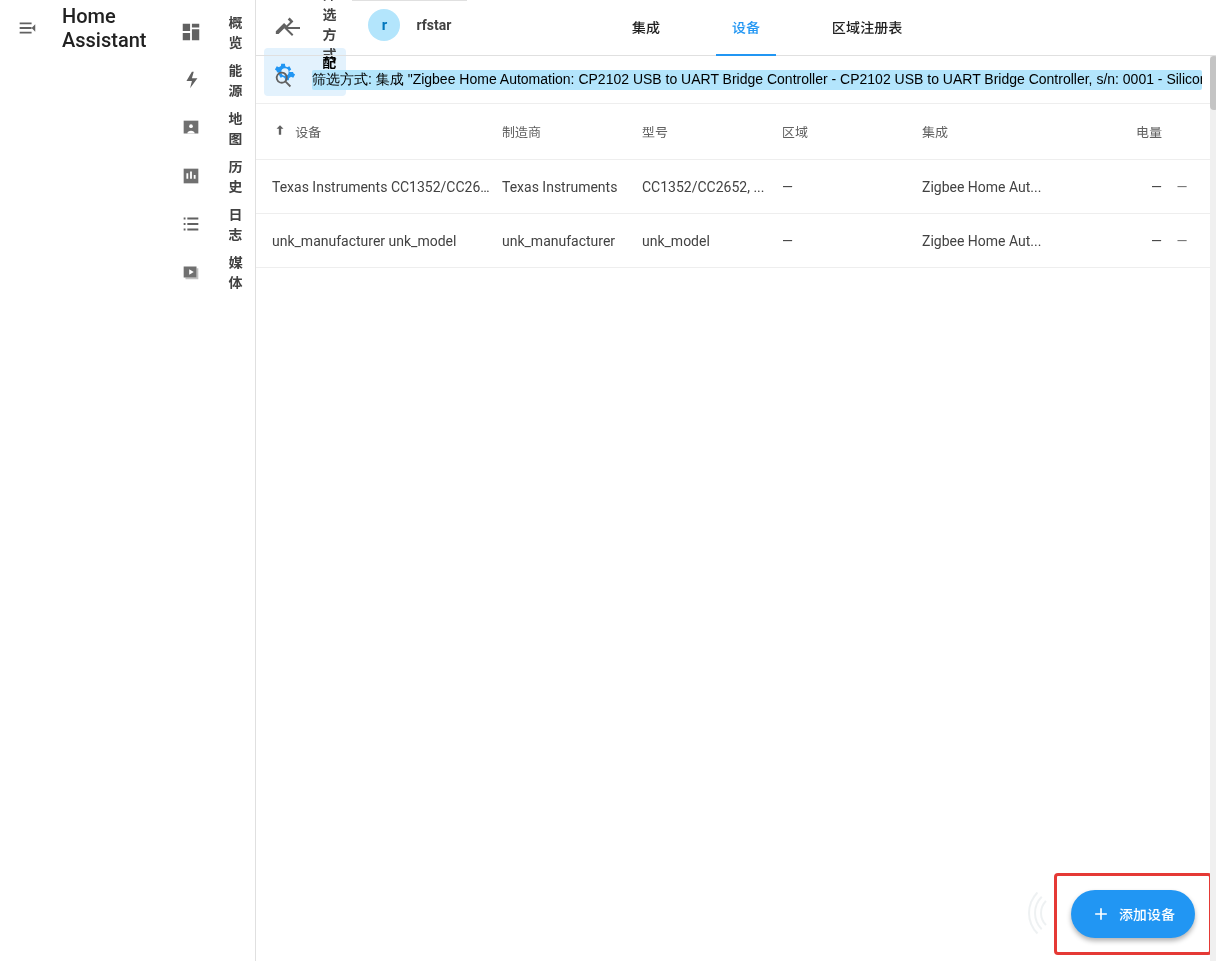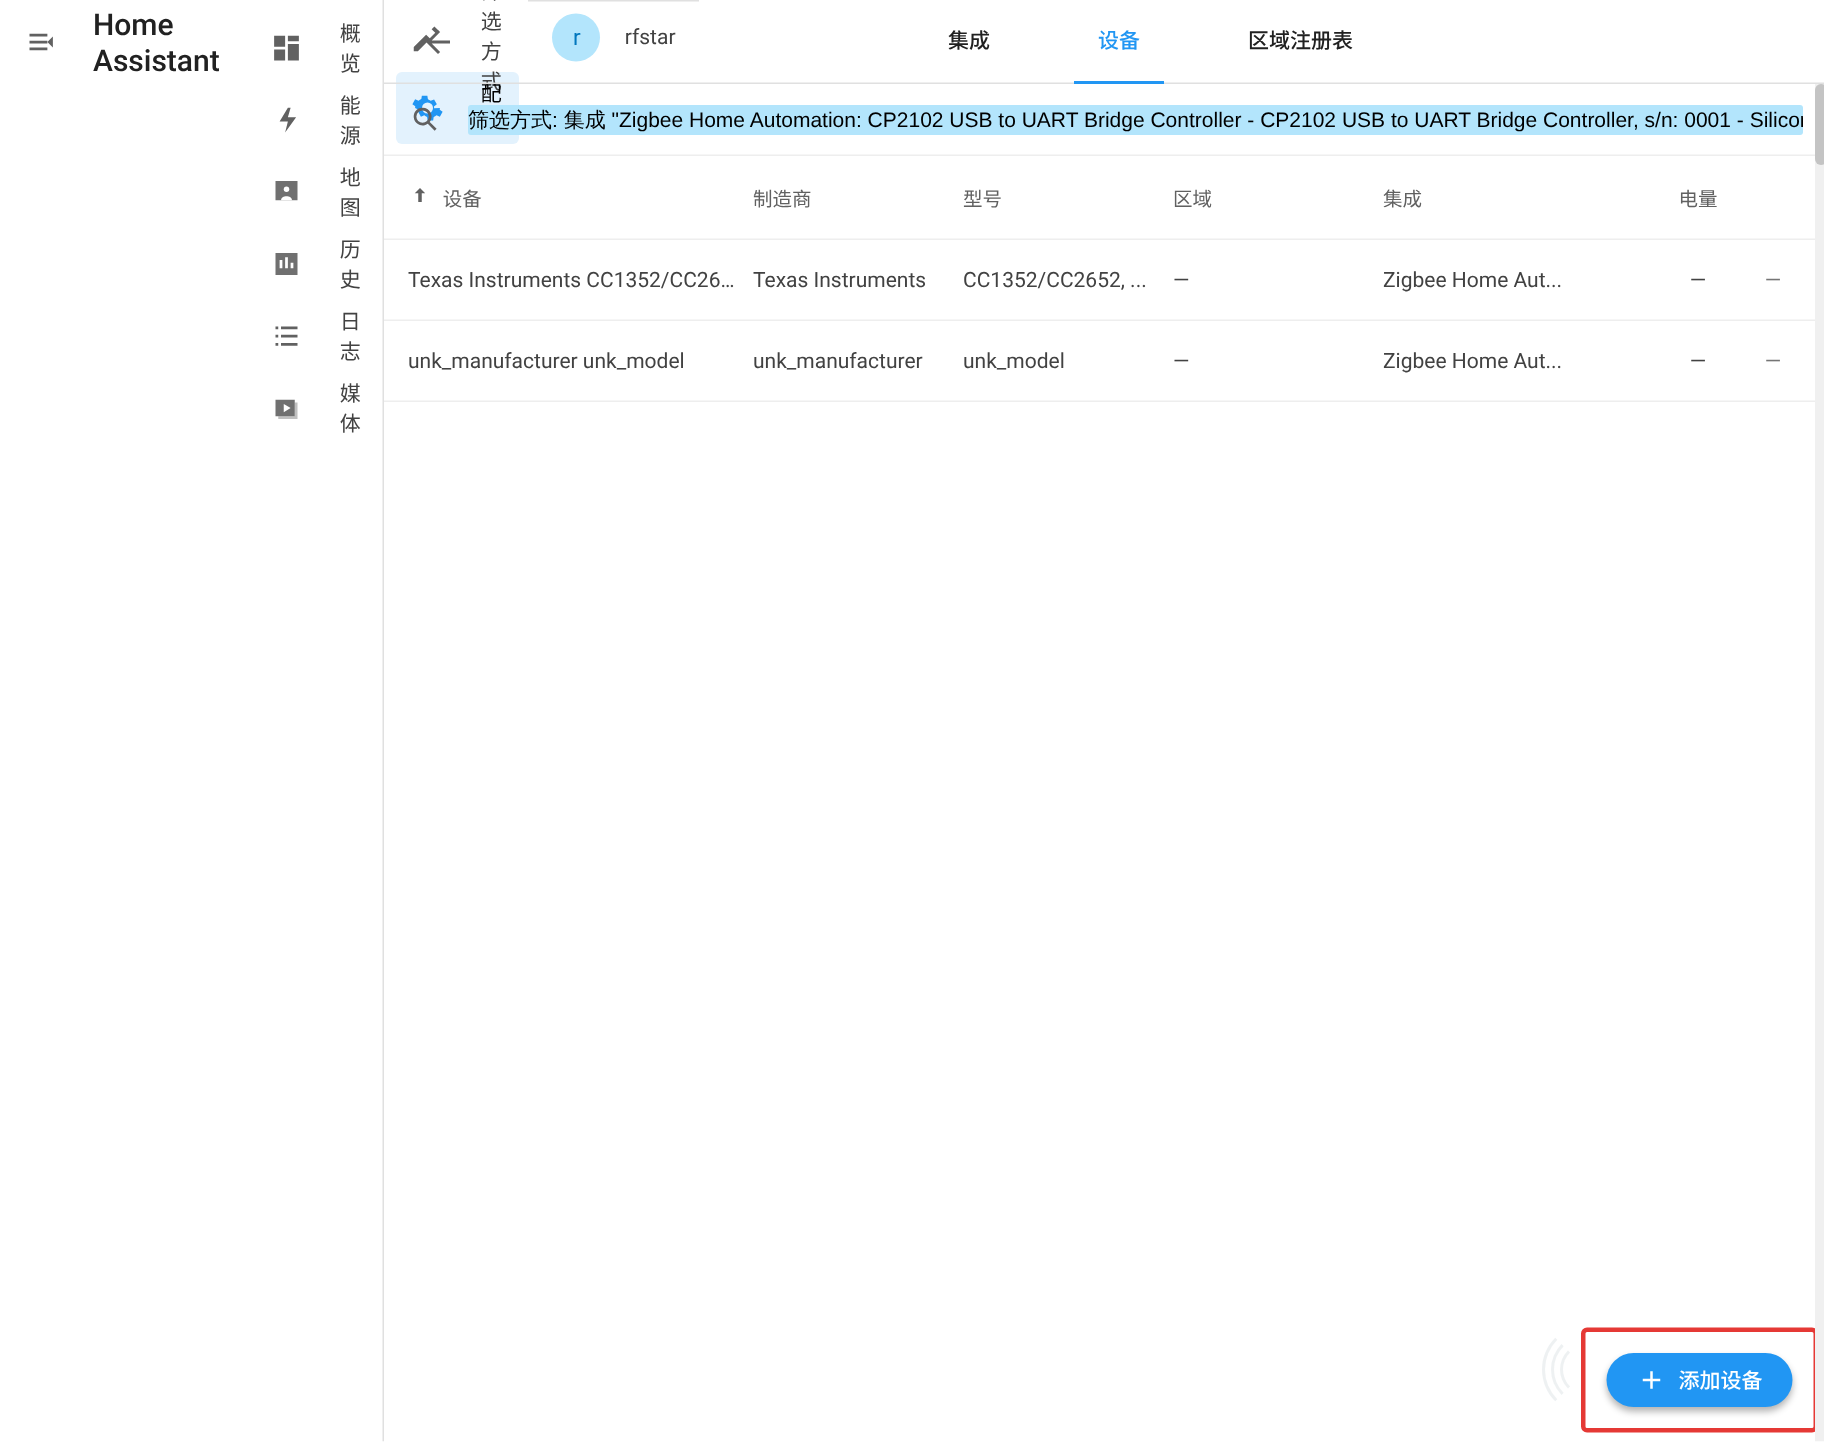--- a/index.html
+++ b/index.html
@@ -5,21 +5,21 @@
   * { box-sizing: border-box; margin: 0; padding: 0; }
   html, body { width: 1216px; height: 961px; font-family: Roboto, "Helvetica Neue", Arial, "Noto Sans SC", sans-serif; color: #212121; background: #fff; overflow: hidden; }
   body { display: flex; }
 
   
   .sidebar { width: 256px; height: 961px; display: flex; flex-direction: row; border-right: 1px solid #e0e0e0; background: #fff; }
   .sidebar-header { height: 56px; display: flex; align-items: center; padding: 0 16px; }
   .collapse-btn { width: 24px; height: 24px; color: #616161; display:flex; align-items:center; justify-content:center; margin-right: 24px; cursor: pointer; }
   .app-title { font-size: 20px; font-weight: 500; }
   .nav { flex: 1; padding-top: 8px; }
-  .nav-item { display: flex; align-items: center; height: 48px; padding: 0 16px; color: #424242; font-size: 14px; font-weight: 400; cursor: pointer; }
+  .nav-item { display: flex; align-items: center; height: 48px; padding: 0 16px; color: #424242; font-size: 14px; font-weight: 700; cursor: pointer; text-align: right; }
   .nav-item.active { background: #e3f2fd; color: #000000; border-radius: 4px; margin: 0 6px; padding: 0 10px; }
   .nav-icon { width: 24px; height: 24px; margin-right: 24px; display:flex; align-items:center; justify-content:center; color: #616161; }
   .nav-item.active .nav-icon { color: #2196f3; }
   .sidebar-bottom { border-top: 1px solid #e0e0e0; }
   .avatar { width: 32px; height: 32px; border-radius: 50%; background: #b3e5fc; color: #0277bd; display:flex; align-items:center; justify-content:center; font-size: 15px; margin-right: 16px; }
 
   
   .main { flex: 1; height: 961px; display: flex; flex-direction: column; position: relative; }
   .toolbar { height: 56px; display: flex; align-items: center; border-bottom: 1px solid #e0e0e0; }
   .back-btn { width: 48px; height: 48px; display:flex; align-items:center; justify-content:center; color:#616161; margin-left: 12px; cursor:pointer; }
@@ -35,26 +35,26 @@
 
   .table { flex: 1; overflow: auto; }
   .t-row { display: flex; align-items: center; height: 54px; padding: 0 16px; border-bottom: 1px solid #eeeeee; font-size: 14px; color: #424242; }
   .t-row.header { height: 56px; font-size: 13px; color: #616161; }
   .sort-icon { width:16px; height:16px; margin-right:4px; display:inline-flex; align-items:center; justify-content:center; color:#616161; }
   .c-device { width: 230px; padding-right: 12px; white-space: nowrap; overflow:hidden; text-overflow:ellipsis; }
   .c-mfr    { width: 140px; padding-right: 12px; white-space: nowrap; overflow:hidden; text-overflow:ellipsis; }
   .c-model  { width: 140px; padding-right: 12px; white-space: nowrap; overflow:hidden; text-overflow:ellipsis; }
   .c-area   { width: 140px; padding-right: 12px; white-space: nowrap; overflow:hidden; text-overflow:ellipsis; }
   .c-integ  { width: 180px; padding-right: 12px; white-space: nowrap; overflow:hidden; text-overflow:ellipsis; }
-  .c-batt   { width: 60px;  text-align:center; }
+  .c-batt   { width: 60px;  text-align:right; }
   .c-extra  { width: 40px;  text-align:center; color:#757575; }
 
   
   .fab-highlight { position: absolute; right: 6px; bottom: 6px; padding: 14px; border: 3px solid #e53935; border-radius: 4px; }
-  .fab { height: 36px; border-radius: 24px; background: #2196f3; color: #fff; display:flex; align-items:center; padding: 0 20px; font-size: 14px; font-weight: 500; box-shadow: 0 3px 5px rgba(0,0,0,0.3); cursor:pointer; }
+  .fab { height: 48px; border-radius: 24px; background: #2196f3; color: #fff; display:flex; align-items:center; padding: 0 20px; font-size: 14px; font-weight: 500; box-shadow: 0 3px 5px rgba(0,0,0,0.3); cursor:pointer; }
   .fab .plus { margin-right: 8px; }
 
   
   .watermark { position:absolute; right:70px; bottom:18px; width:120px; height:60px; pointer-events:none; opacity:0.15; }
   .watermark span{ position:absolute; border:2px solid #90a4ae; border-radius:50%; border-right-color:transparent; border-top-color:transparent; border-bottom-color:transparent;}
 
   
   .right-scroll { position:absolute; right:0; top:56px; bottom:0; width:8px; background:#f0f0f0; }
   .right-scroll .thumb{ position:absolute; left:0; right:0; top:0; height:54px; background:#c4c4c4; border-radius:4px; }
 

